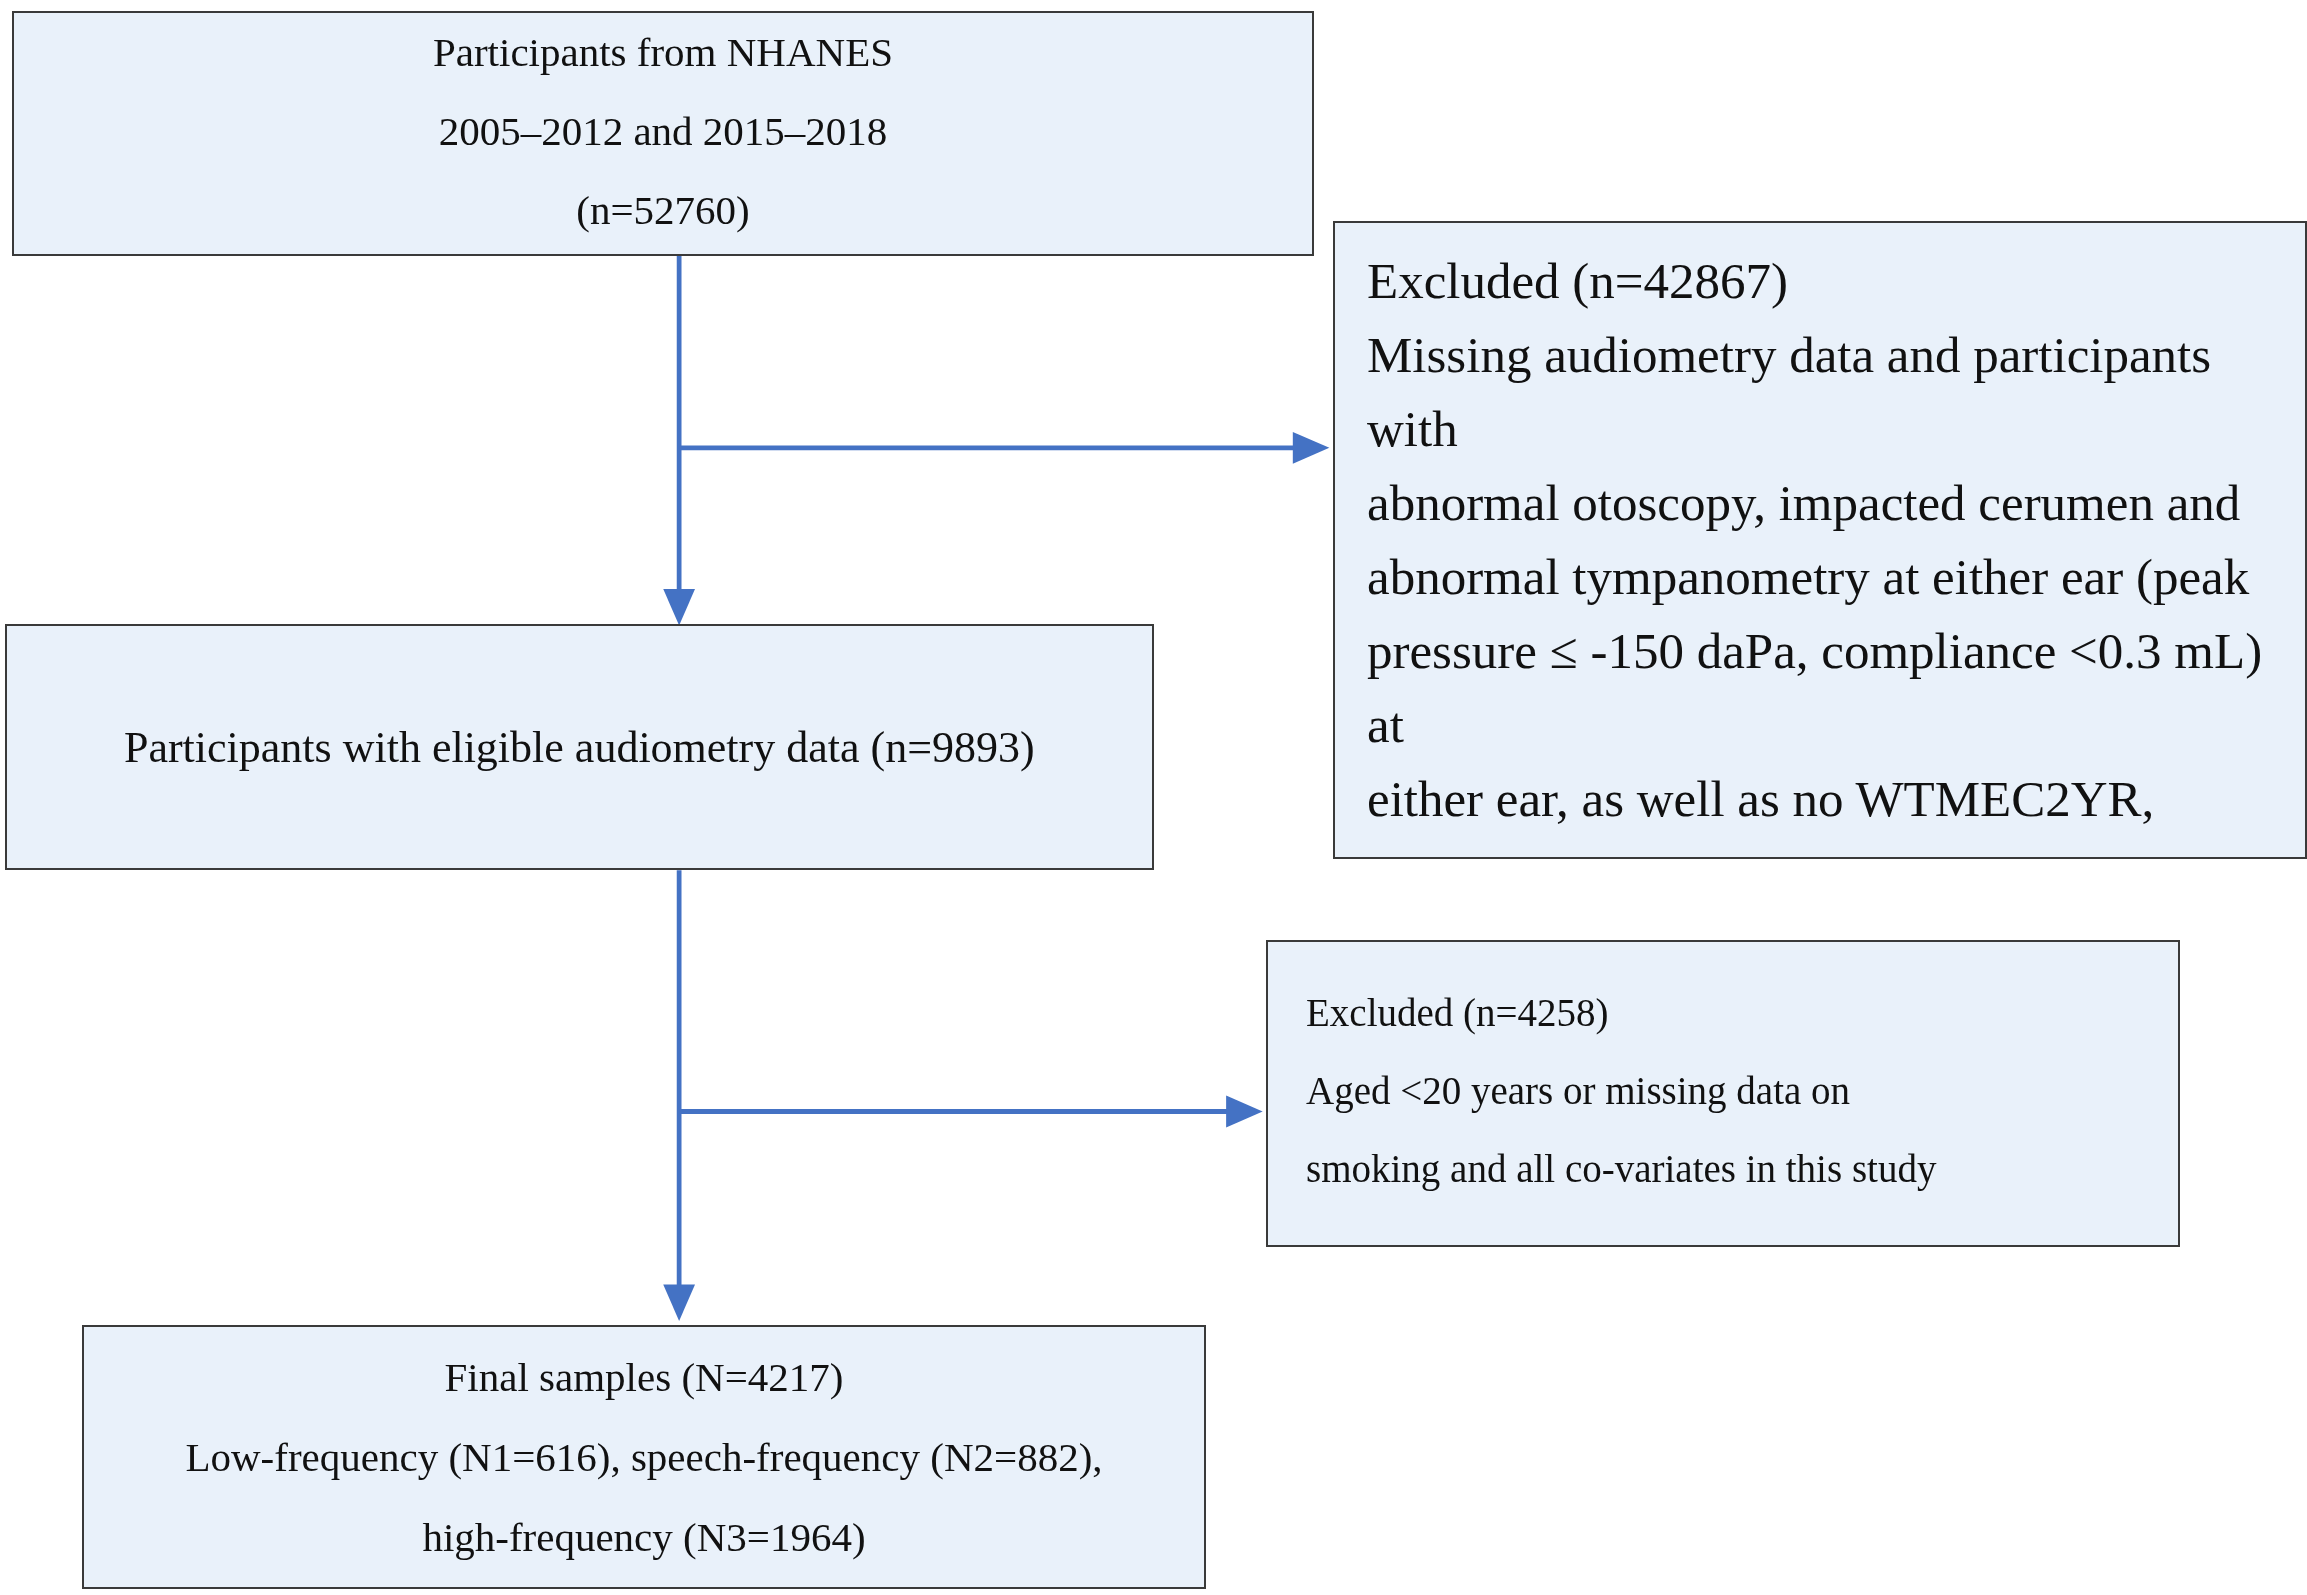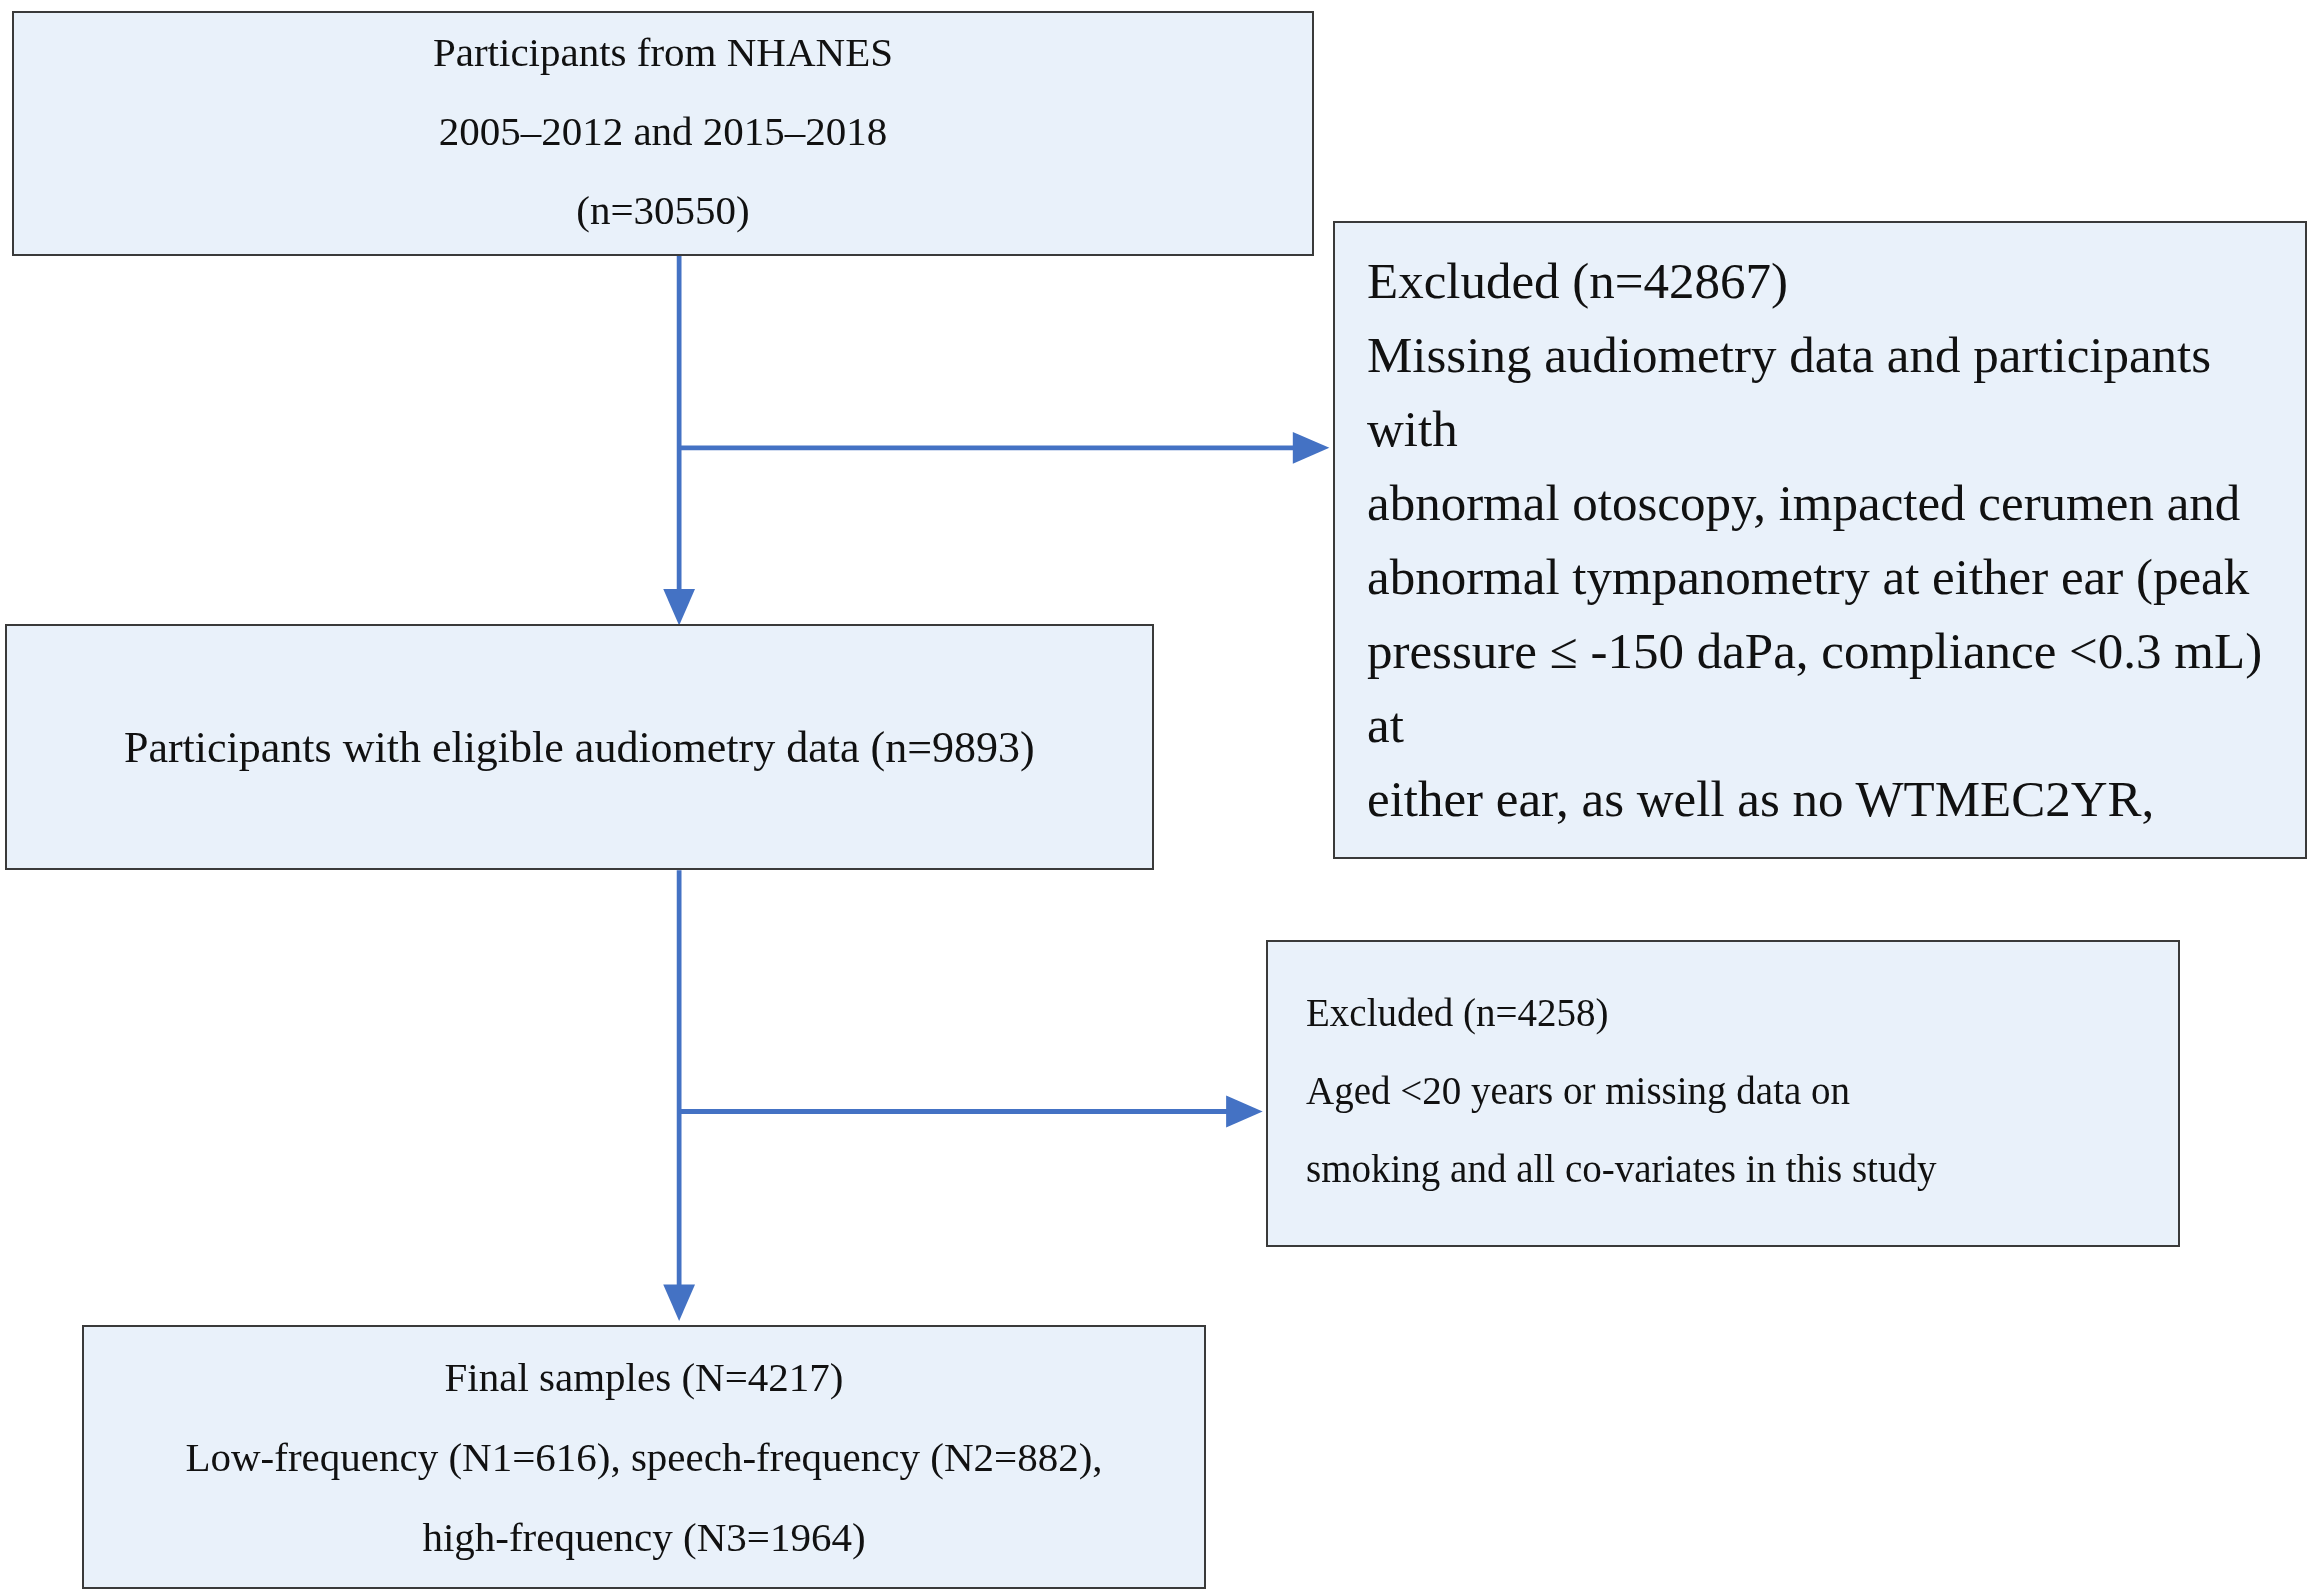--- a/index.html
+++ b/index.html
@@ -69,21 +69,21 @@
     <line x1="855" y1="1096" x2="855" y2="1624"></line>
     <polygon points="855,1664 835,1618 875,1618"></polygon>
 
     <line x1="855" y1="1400" x2="1550" y2="1400"></line>
     <polygon points="1590,1400 1544,1380 1544,1420"></polygon>
   </svg>
 
   <div class="box box-start">
     <div>Participants from NHANES</div>
     <div>2005–2012 and 2015–2018</div>
-    <div>(n=30550)</div>
+    <div>(n=52760)</div>
   </div>
 
   <div class="box box-excluded1">
     <div>Excluded (n=42867)</div>
     <div>Missing audiometry data and participants with</div>
     <div>abnormal otoscopy, impacted cerumen and</div>
     <div>abnormal tympanometry at either ear (peak</div>
     <div>pressure ≤ -150 daPa, compliance &lt;0.3 mL) at</div>
     <div>either ear, as well as no WTMEC2YR,</div>
   </div>

